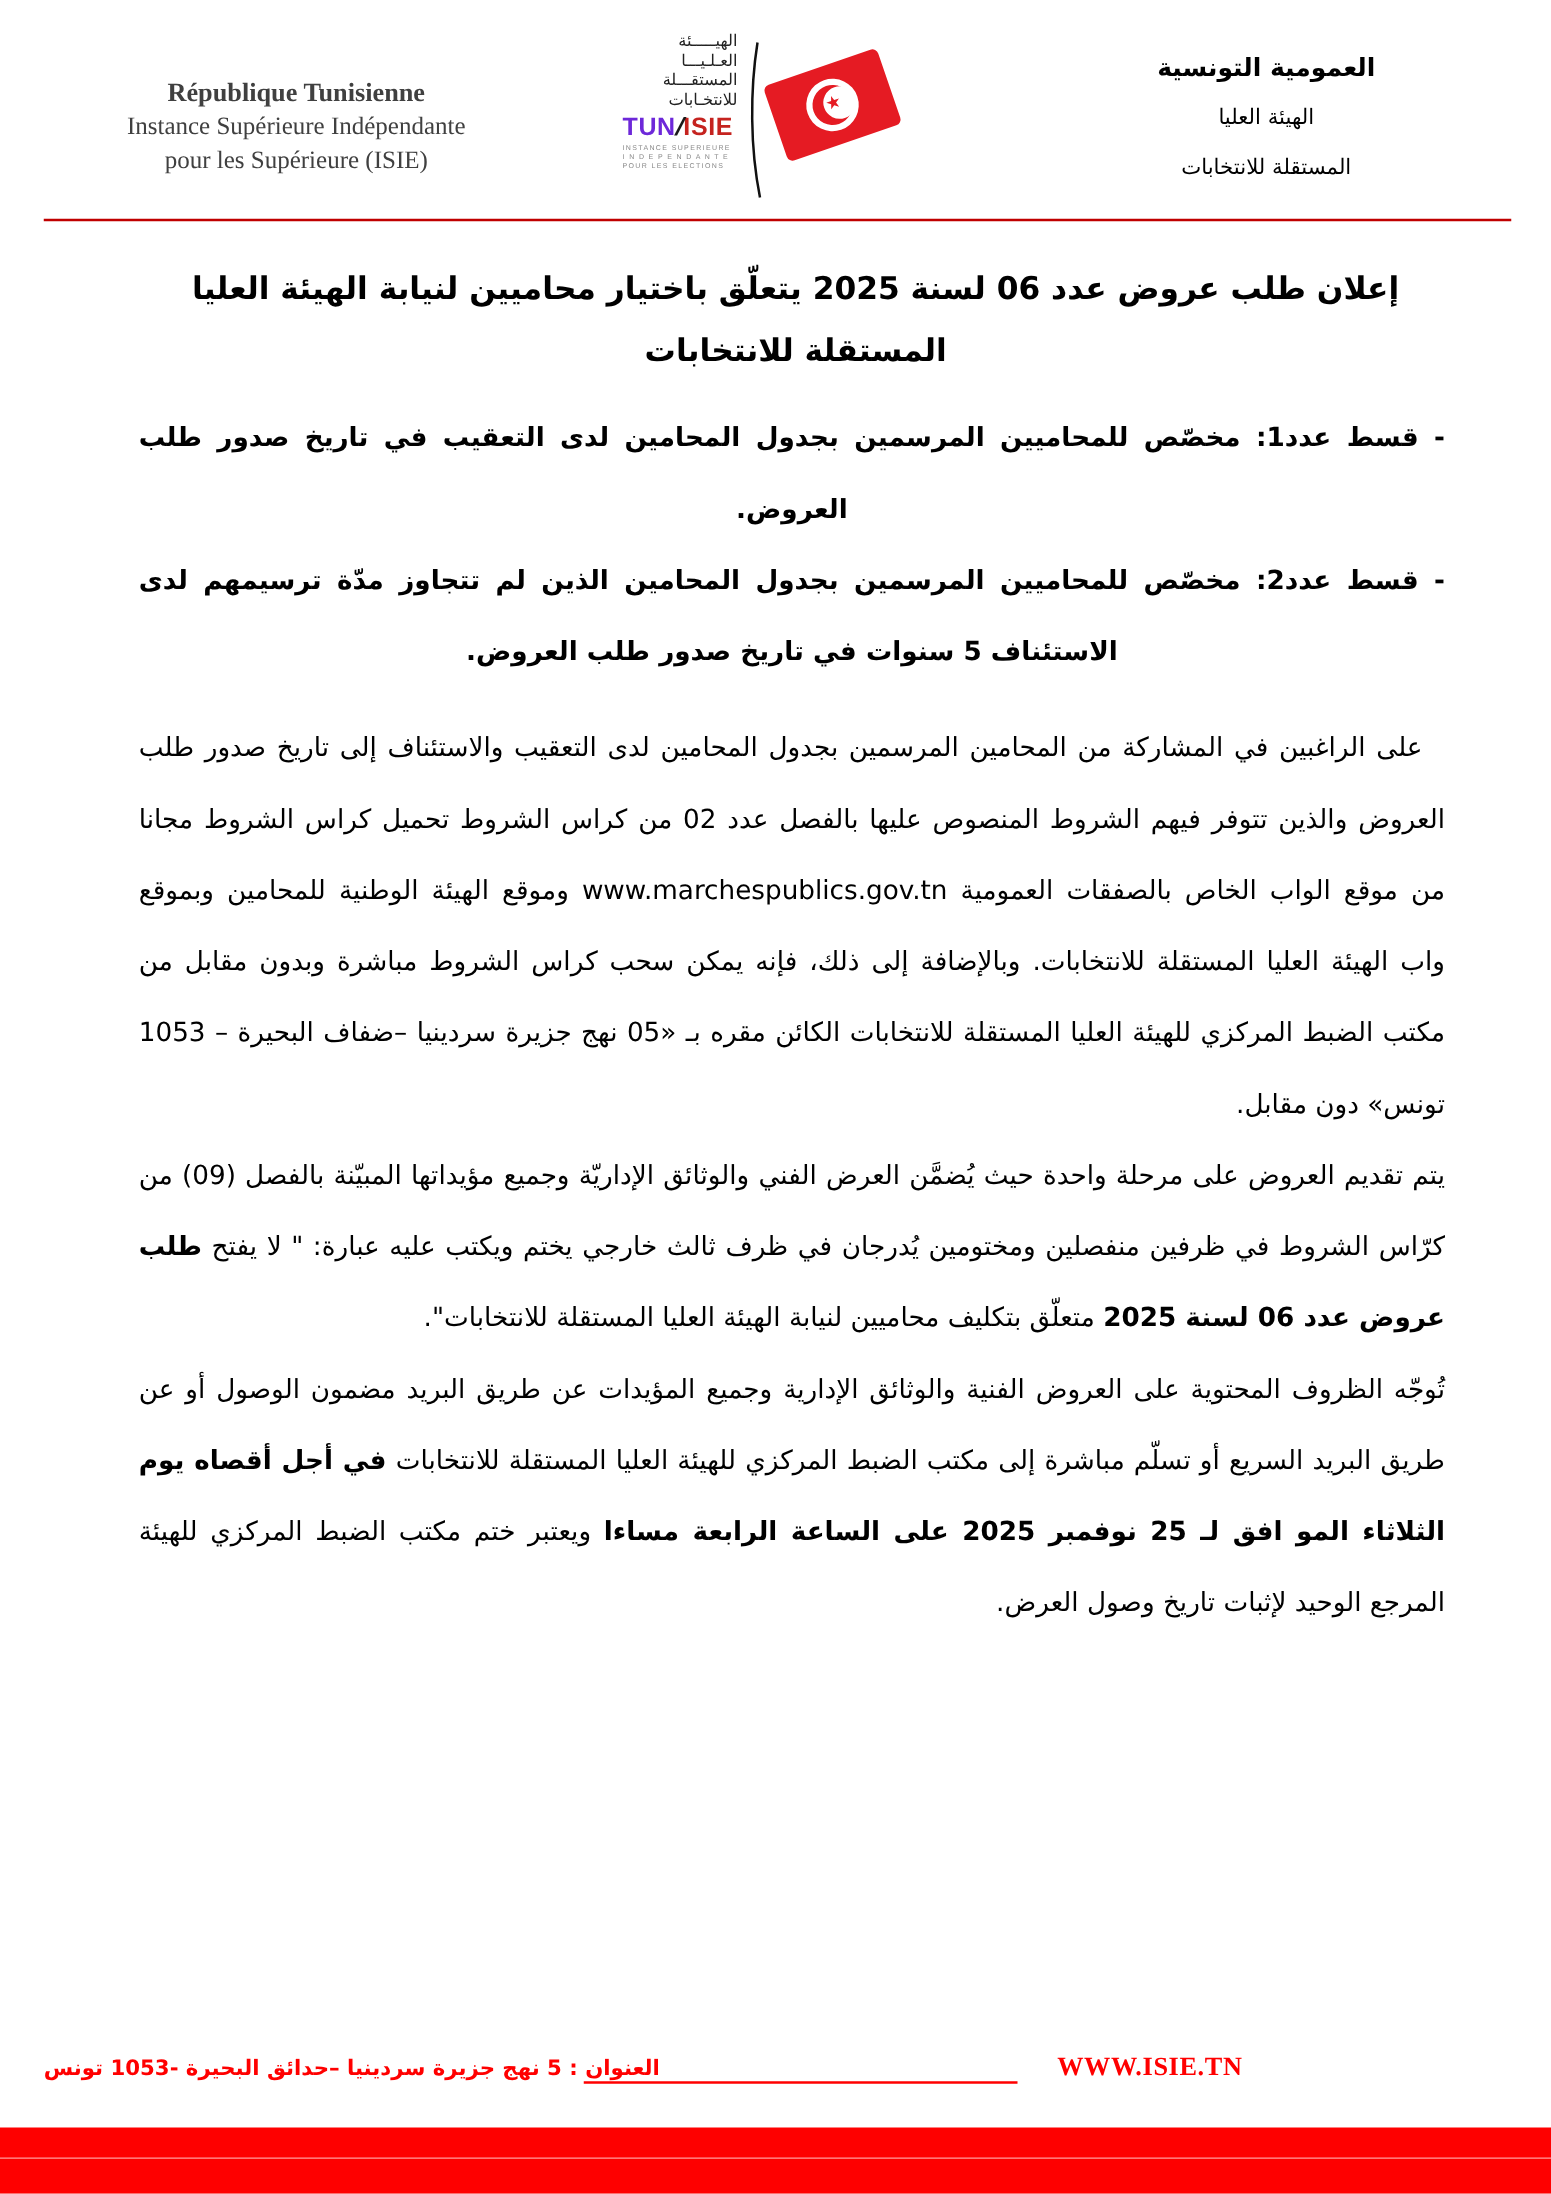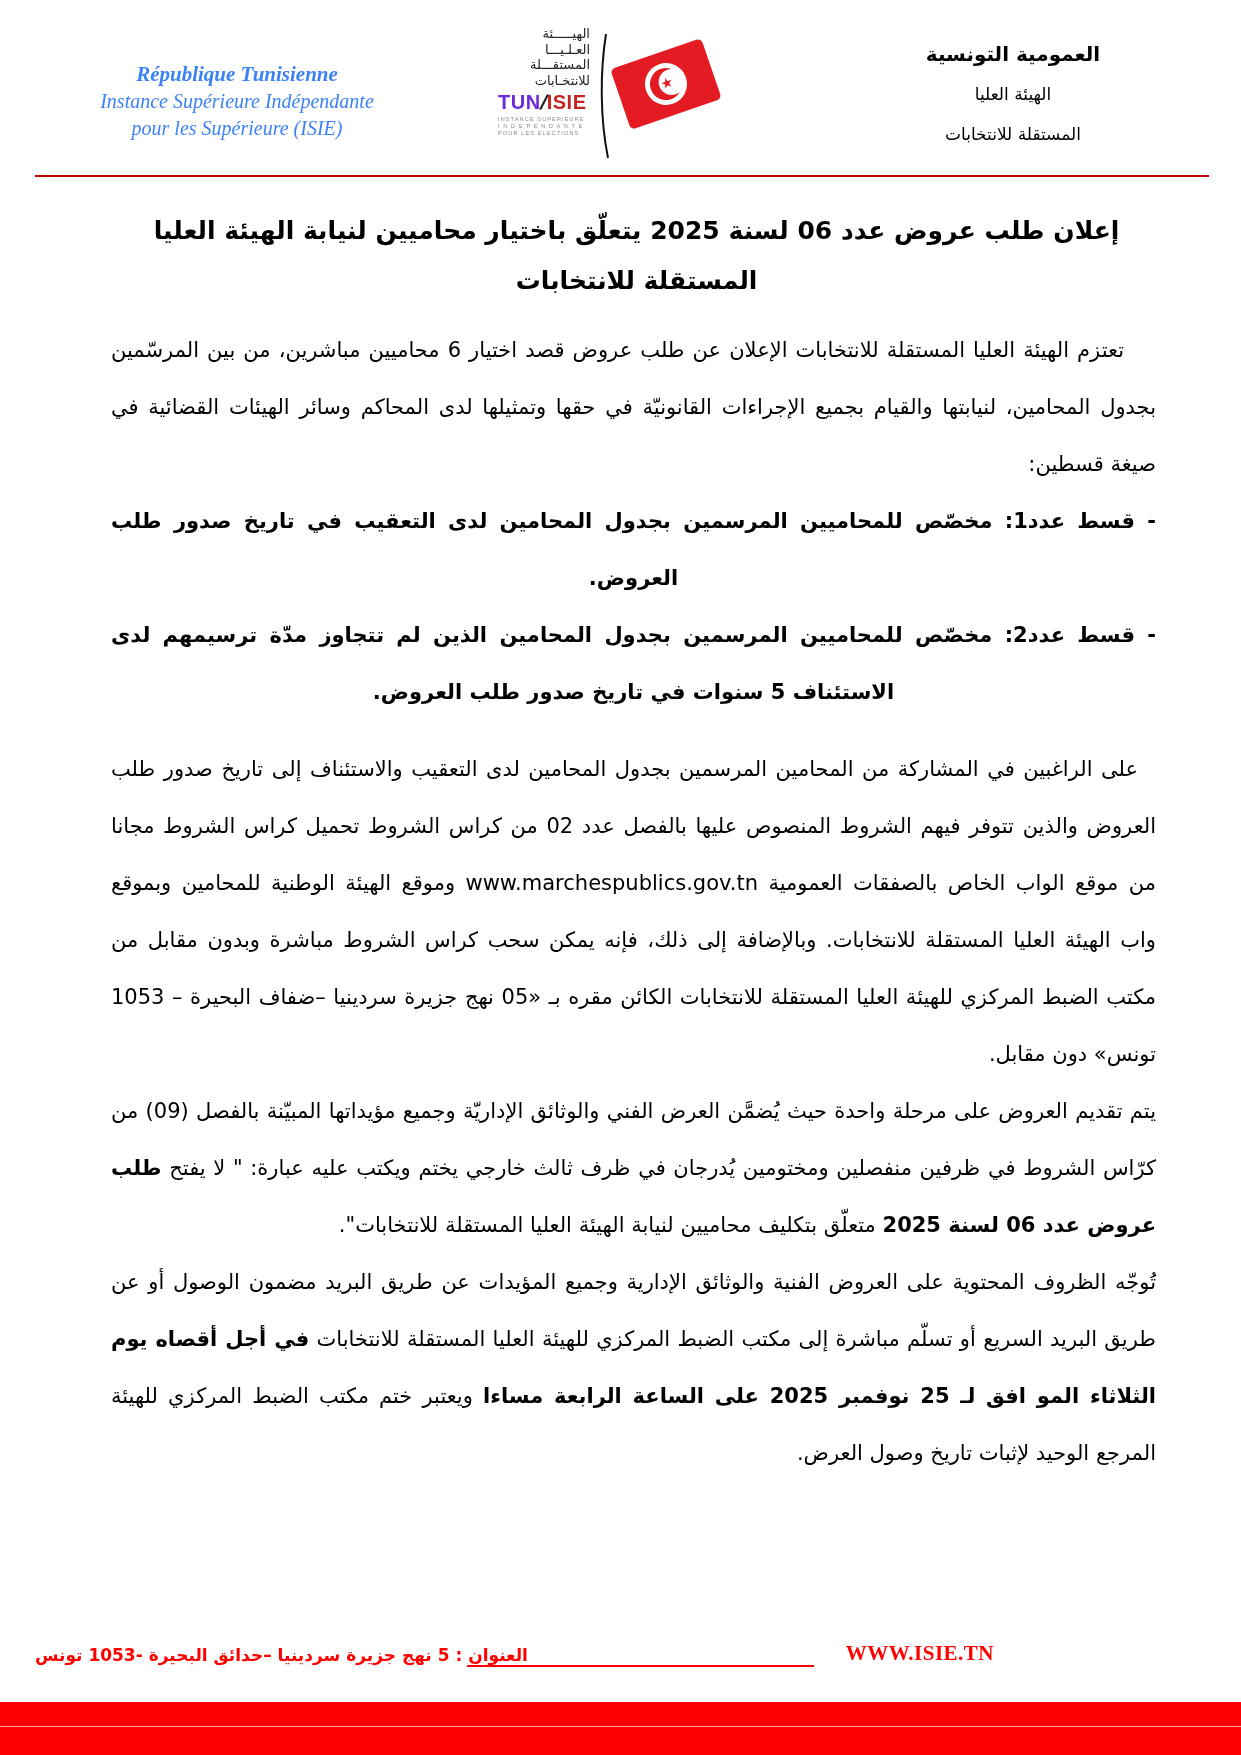--- a/index.html
+++ b/index.html
@@ -3,21 +3,21 @@
 <meta charset="utf-8">
 <style>
   html,body{margin:0;padding:0;}
   body{
     width:1241px;height:1755px;position:relative;background:#ffffff;
     font-family:"DejaVu Sans",sans-serif;color:#000;overflow:hidden;
   }
   
   .header{position:absolute;top:0;left:0;width:100%;height:178px;}
   .header-left{position:absolute;left:72px;top:60px;width:330px;text-align:center;
-    font-family:"Liberation Serif","DejaVu Serif",serif;color:#3b82f6;font-style:italic;}
+    font-family:"Liberation Serif","DejaVu Serif",serif;color:#404040;}
   .header-left .l1{font-size:21px;font-weight:bold;line-height:28px;}
   .header-left .l2,.header-left .l3{font-size:20px;line-height:27px;}
   .header-right{position:absolute;right:128px;top:34px;width:200px;text-align:center;direction:rtl;}
   .header-right .r1{font-size:20px;font-weight:bold;line-height:40px;}
   .header-right .r2,.header-right .r3{font-size:17px;line-height:40px;}
   .header-rule{position:absolute;top:175px;left:35px;right:32px;height:2px;background:#c00000;}
 
   
   .logo{position:absolute;left:498px;top:26px;width:240px;height:140px;display:flex;align-items:flex-start;}
   .logo-text{width:92px;text-align:right;direction:rtl;}
@@ -108,21 +108,20 @@
   <div class="header-rule"></div>
 </div>
 
 <div class="content">
   <div class="title">
     <div>إعلان طلب عروض عدد 06 لسنة 2025 يتعلّق باختيار محاميين لنيابة الهيئة العليا</div>
     <div>المستقلة للانتخابات</div>
   </div>
 
   <div class="document-body">
-      <p class="para indent"><span>تعتزم الهيئة العليا المستقلة للانتخابات الإعلان عن طلب عروض قصد اختيار 6 محاميين مباشرين، من بين المرسّمين بجدول المحامين، لنيابتها والقيام بجميع الإجراءات القانونيّة في حقها وتمثيلها لدى المحاكم وسائر الهيئات القضائية في صيغة قسطين:</span></p>
       <p class="para bullet"><span class="bold">- قسط عدد1: مخصّص للمحاميين المرسمين بجدول المحامين لدى التعقيب في تاريخ صدور طلب العروض.</span></p>
       <p class="para bullet"><span class="bold">- قسط عدد2: مخصّص للمحاميين المرسمين بجدول المحامين الذين لم تتجاوز مدّة ترسيمهم لدى الاستئناف 5 سنوات في تاريخ صدور طلب العروض.</span></p>
       <p class="para spaced"><span>على الراغبين في المشاركة من المحامين المرسمين بجدول المحامين لدى التعقيب والاستئناف إلى تاريخ صدور طلب العروض والذين تتوفر فيهم الشروط المنصوص عليها بالفصل عدد 02 من كراس الشروط تحميل كراس الشروط مجانا من موقع الواب الخاص بالصفقات العمومية </span><span>www.marchespublics.gov.tn</span><span> وموقع الهيئة الوطنية للمحامين وبموقع واب الهيئة العليا المستقلة للانتخابات. وبالإضافة إلى ذلك، فإنه يمكن سحب كراس الشروط مباشرة وبدون مقابل من مكتب الضبط المركزي للهيئة العليا المستقلة للانتخابات الكائن مقره بـ «05 نهج جزيرة سردينيا –ضفاف البحيرة – 1053 تونس» دون مقابل.</span></p>
       <p class="para normal"><span>يتم تقديم العروض على مرحلة واحدة حيث يُضمَّن العرض الفني والوثائق الإداريّة وجميع مؤيداتها المبيّنة بالفصل (09) من كرّاس الشروط في ظرفين منفصلين ومختومين يُدرجان في ظرف ثالث خارجي يختم ويكتب عليه عبارة: " لا يفتح </span><span class="bold">طلب عروض عدد 06 لسنة 2025</span><span> متعلّق بتكليف محاميين لنيابة الهيئة العليا المستقلة للانتخابات".</span></p>
       <p class="para normal"><span>تُوجّه الظروف المحتوية على العروض الفنية والوثائق الإدارية وجميع المؤيدات عن طريق البريد مضمون الوصول أو عن طريق البريد السريع أو تسلّم مباشرة إلى مكتب الضبط المركزي للهيئة العليا المستقلة للانتخابات </span><span class="bold">في أجل أقصاه يوم الثلاثاء المو افق لـ 25 نوفمبر 2025 على الساعة الرابعة مساءا</span><span> ويعتبر ختم مكتب الضبط المركزي للهيئة المرجع الوحيد لإثبات تاريخ وصول العرض.</span></p>
     </div>
 </div>
 
 <div class="footer-line">
   <div class="footer-address">العنوان : 5 نهج جزيرة سردينيا –حدائق البحيرة -1053 تونس</div>

